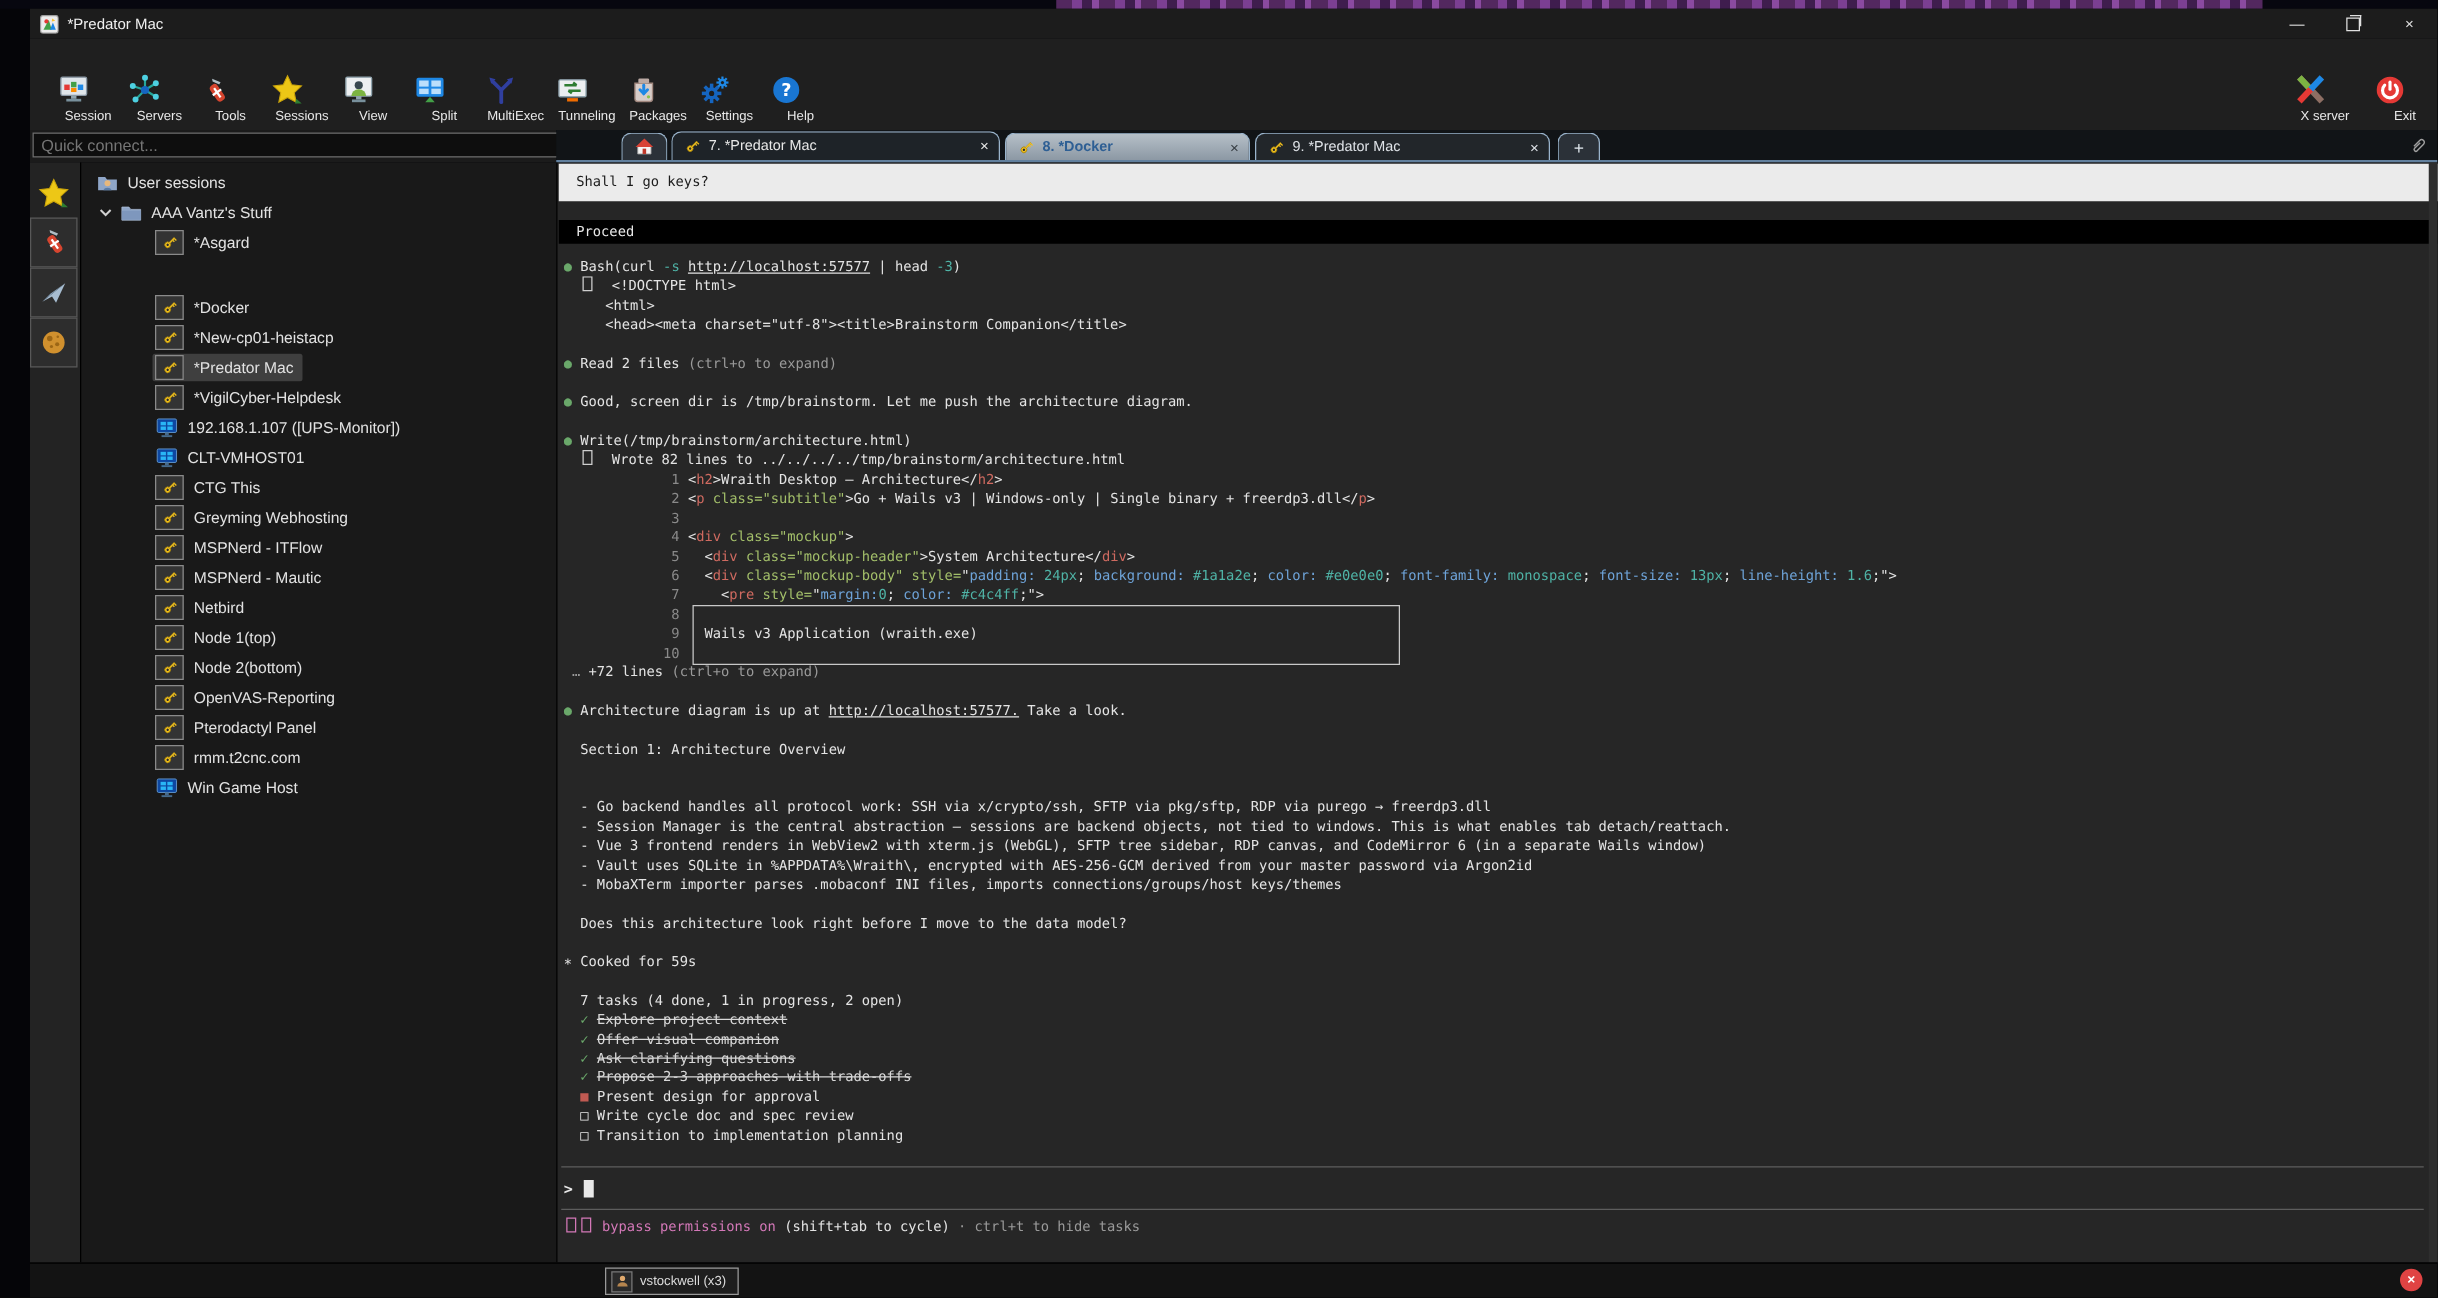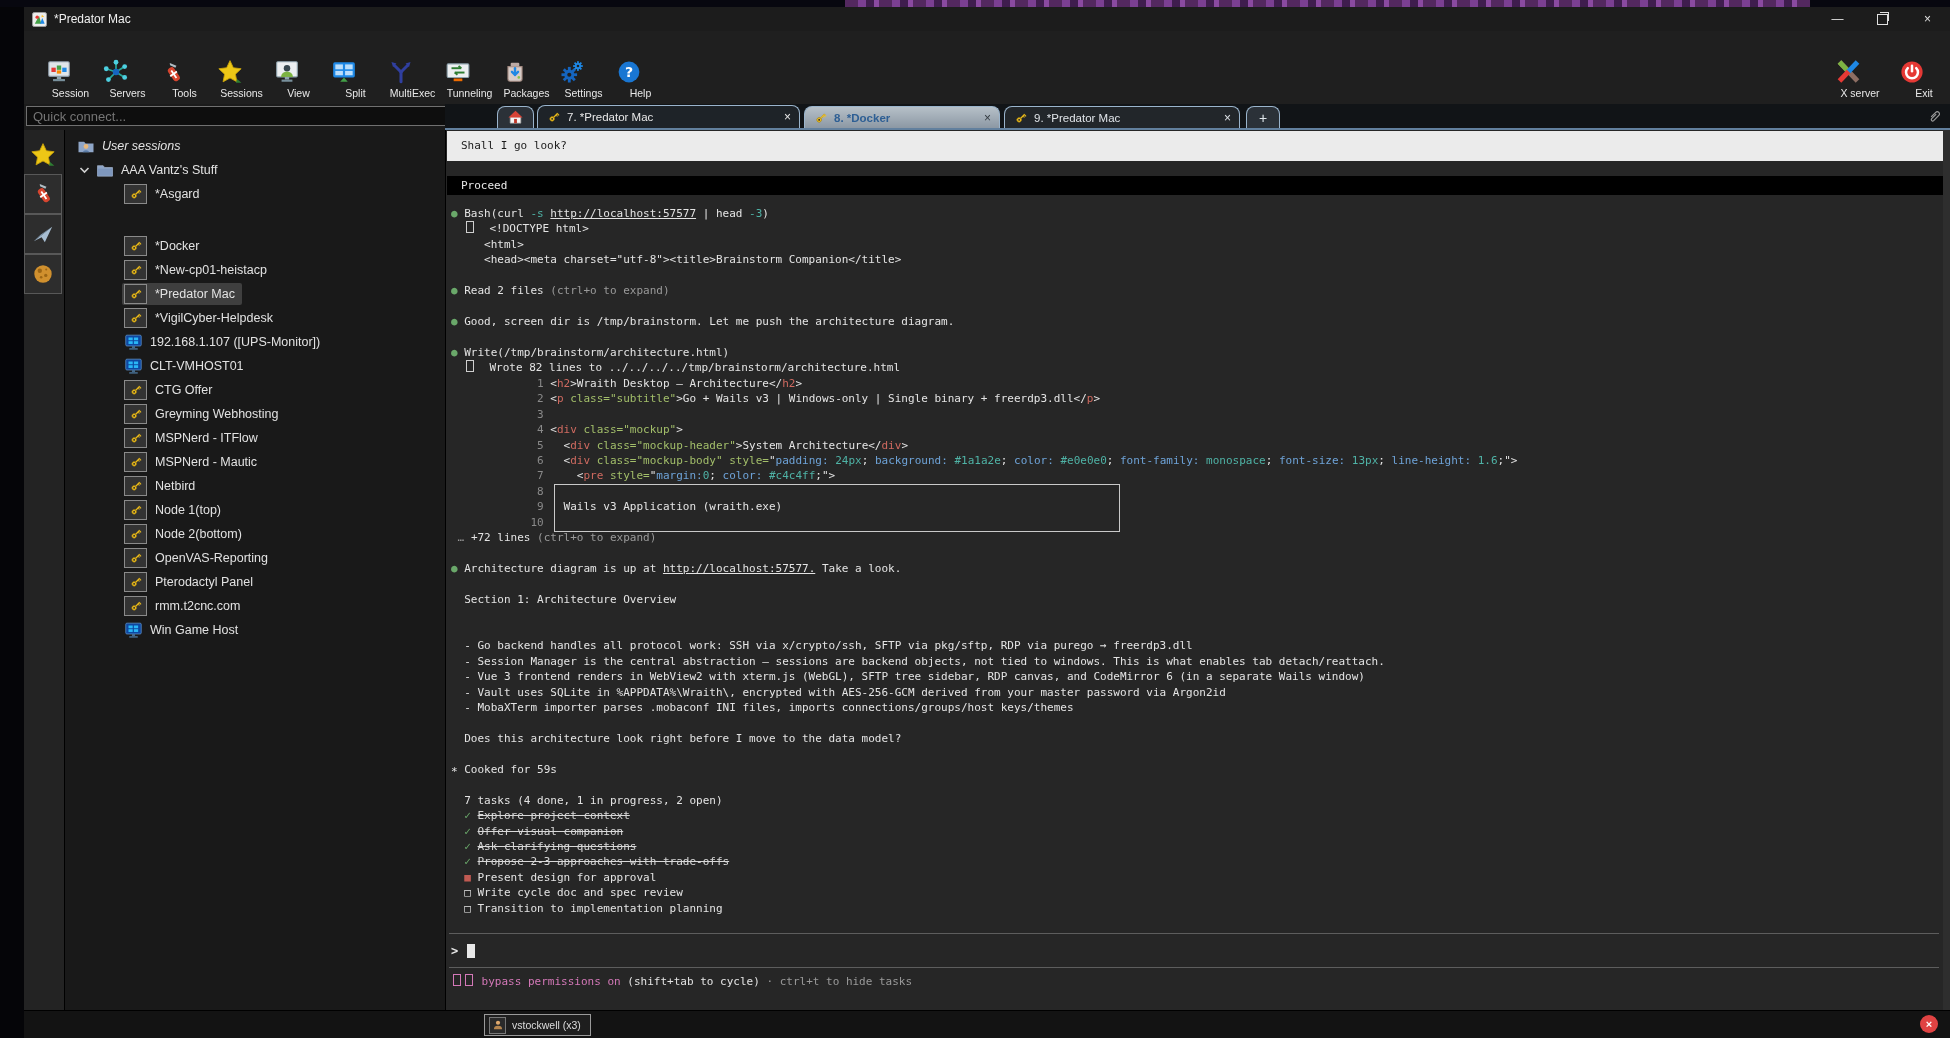--- a/index.html
+++ b/index.html
@@ -422,21 +422,21 @@
               <circle cx="12" cy="12" r="9.5" fill="#d0902e"></circle>
               <circle cx="8.5" cy="8.5" r="2.4" fill="#9c6615"></circle>
               <circle cx="15" cy="13.5" r="1.8" fill="#9c6615"></circle>
               <circle cx="10" cy="15.5" r="1.4" fill="#9c6615"></circle>
               <circle cx="15.5" cy="7" r="1.1" fill="#9c6615"></circle>
             </svg>
           </span>
         </div>
       </div>
     <div id="tree">
-        <div class="trow" style="padding-left: 10px; font-style: italic;">
+        <div class="trow" style="padding-left: 10px;">
           <span class="wrap">
             <span class="tico">
               <svg viewBox="0 0 24 20" width="18" height="15">
                 <path d="M2 3.5 h7.5 l2 2.5 H22 v11.5 H2z" fill="#8fa6c8"></path>
                 <circle cx="12" cy="10" r="3.2" fill="#e8b87c"></circle>
                 <path d="M7.5 17.5 a4.8 4 0 0 1 9 0z" fill="#5a7ba6"></path>
               </svg>
             </span>
             <span>User sessions</span>
           </span>
@@ -579,21 +579,21 @@
               <svg viewBox="0 0 24 24" width="16" height="14">
                 <g transform="rotate(-45 12 12)">
                   <circle cx="7.5" cy="12" r="4" fill="#f0c020" stroke="#a07d08"></circle>
                   <circle cx="7.5" cy="12" r="1.6" fill="#2b2b2b"></circle>
                   <rect x="11" y="10.9" width="10" height="2.2" fill="#f0c020" stroke="#a07d08" stroke-width="0.5"></rect>
                   <rect x="16" y="13" width="1.8" height="2.6" fill="#f0c020"></rect>
                   <rect x="19.2" y="13" width="1.8" height="3.2" fill="#f0c020"></rect>
                 </g>
               </svg>
             </span>
-            <span>CTG Offer</span>
+            <span>CTG This</span>
           </span>
         </div>
         <div class="trow" style="padding-left: 57px;">
           <span class="wrap">
             <span class="keybox">
               <svg viewBox="0 0 24 24" width="16" height="14">
                 <g transform="rotate(-45 12 12)">
                   <circle cx="7.5" cy="12" r="4" fill="#f0c020" stroke="#a07d08"></circle>
                   <circle cx="7.5" cy="12" r="1.6" fill="#2b2b2b"></circle>
                   <rect x="11" y="10.9" width="10" height="2.2" fill="#f0c020" stroke="#a07d08" stroke-width="0.5"></rect>
@@ -748,21 +748,21 @@
                 <rect x="6.5" y="18.3" width="11" height="2" fill="#456a8c"></rect>
               </svg>
             </span>
             <span>Win Game Host</span>
           </span>
         </div>
       </div>
   </div>
 
   <div id="terminal">
-    <div id="qbar">Shall I go look?</div>
+    <div id="qbar">Shall I go keys?</div>
     <div id="proceed">Proceed</div>
     <div id="lines">
         <div class="tl"><span class="sg">● </span><span class="sw">Bash(curl </span><span class="sc">-s </span><span class="su">http://localhost:57577</span><span class="sw"> | head </span><span class="sc">-3</span><span class="sw">)</span></div>
         <div class="tl"><span class="sw">  </span><span class="rbx"></span><span class="sw">  &lt;!DOCTYPE html&gt;</span></div>
         <div class="tl"><span class="sw">     &lt;html&gt;</span></div>
         <div class="tl"><span class="sw">     &lt;head&gt;&lt;meta charset="utf-8"&gt;&lt;title&gt;Brainstorm Companion&lt;/title&gt;</span></div>
         <div class="tl"></div>
         <div class="tl"><span class="sg">● </span><span class="sw">Read 2 files </span><span class="sd">(ctrl+o to expand)</span></div>
         <div class="tl"></div>
         <div class="tl"><span class="sg">● </span><span class="sw">Good, screen dir is /tmp/brainstorm. Let me push the architecture diagram.</span></div>

